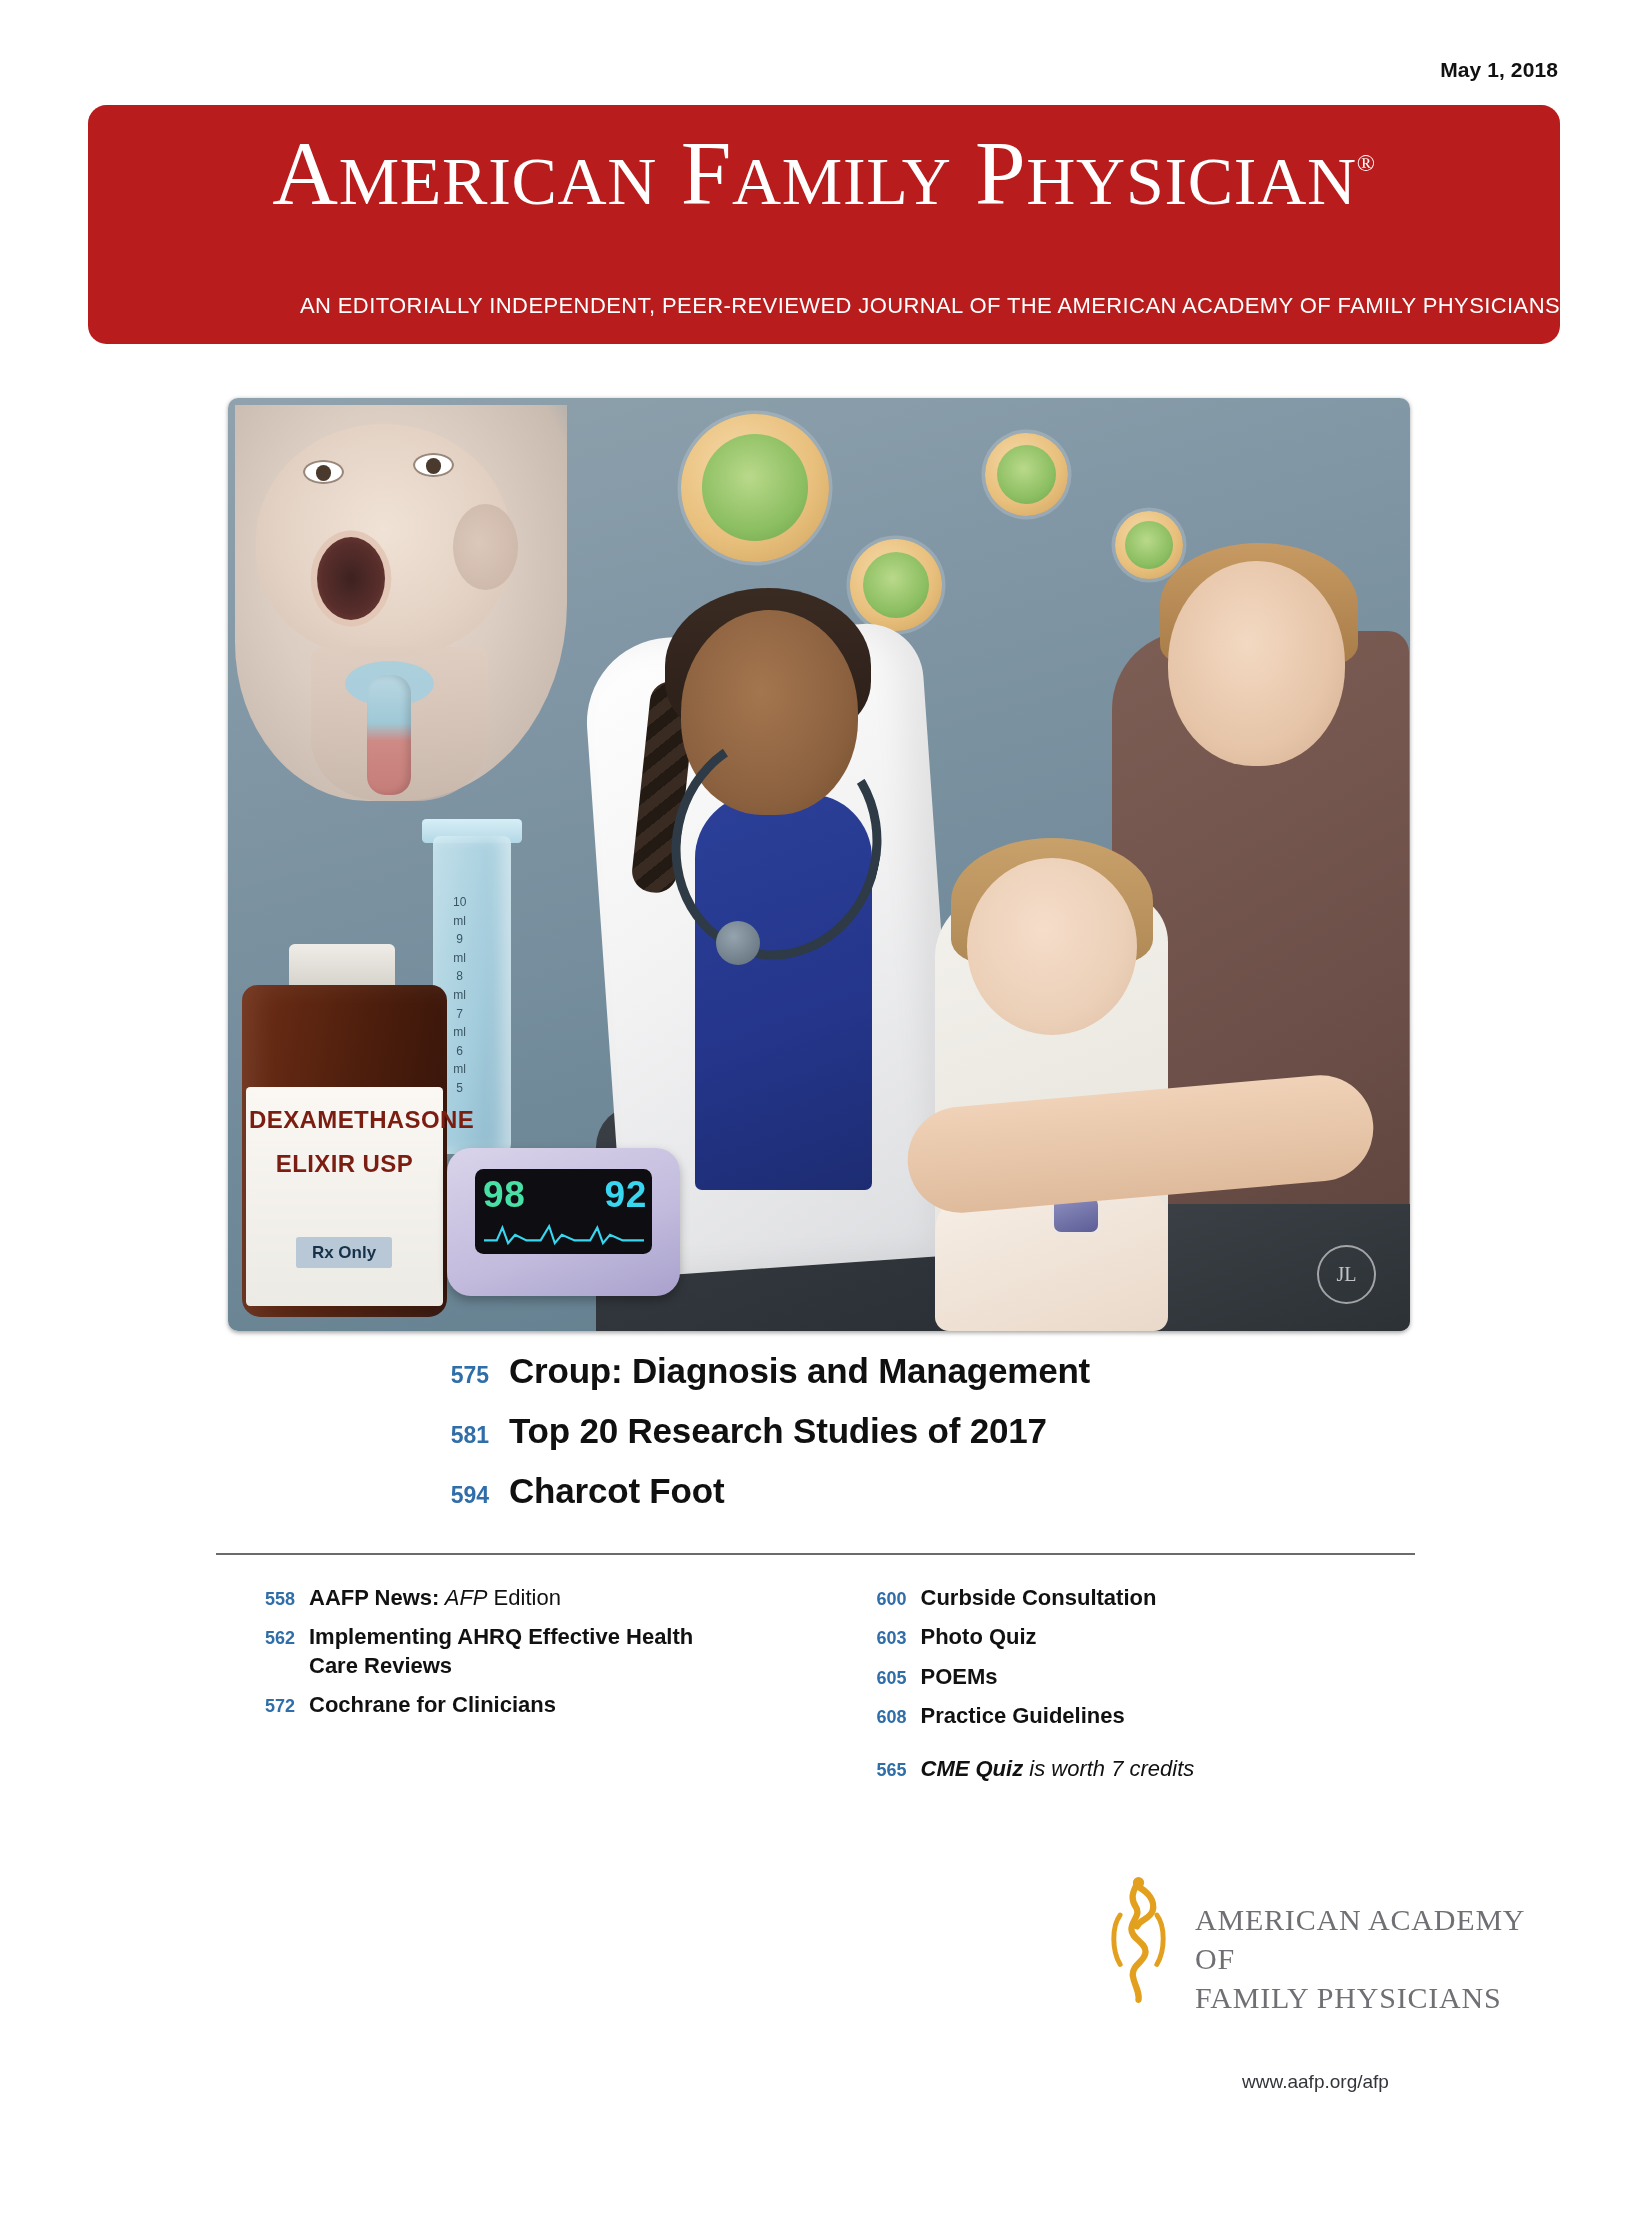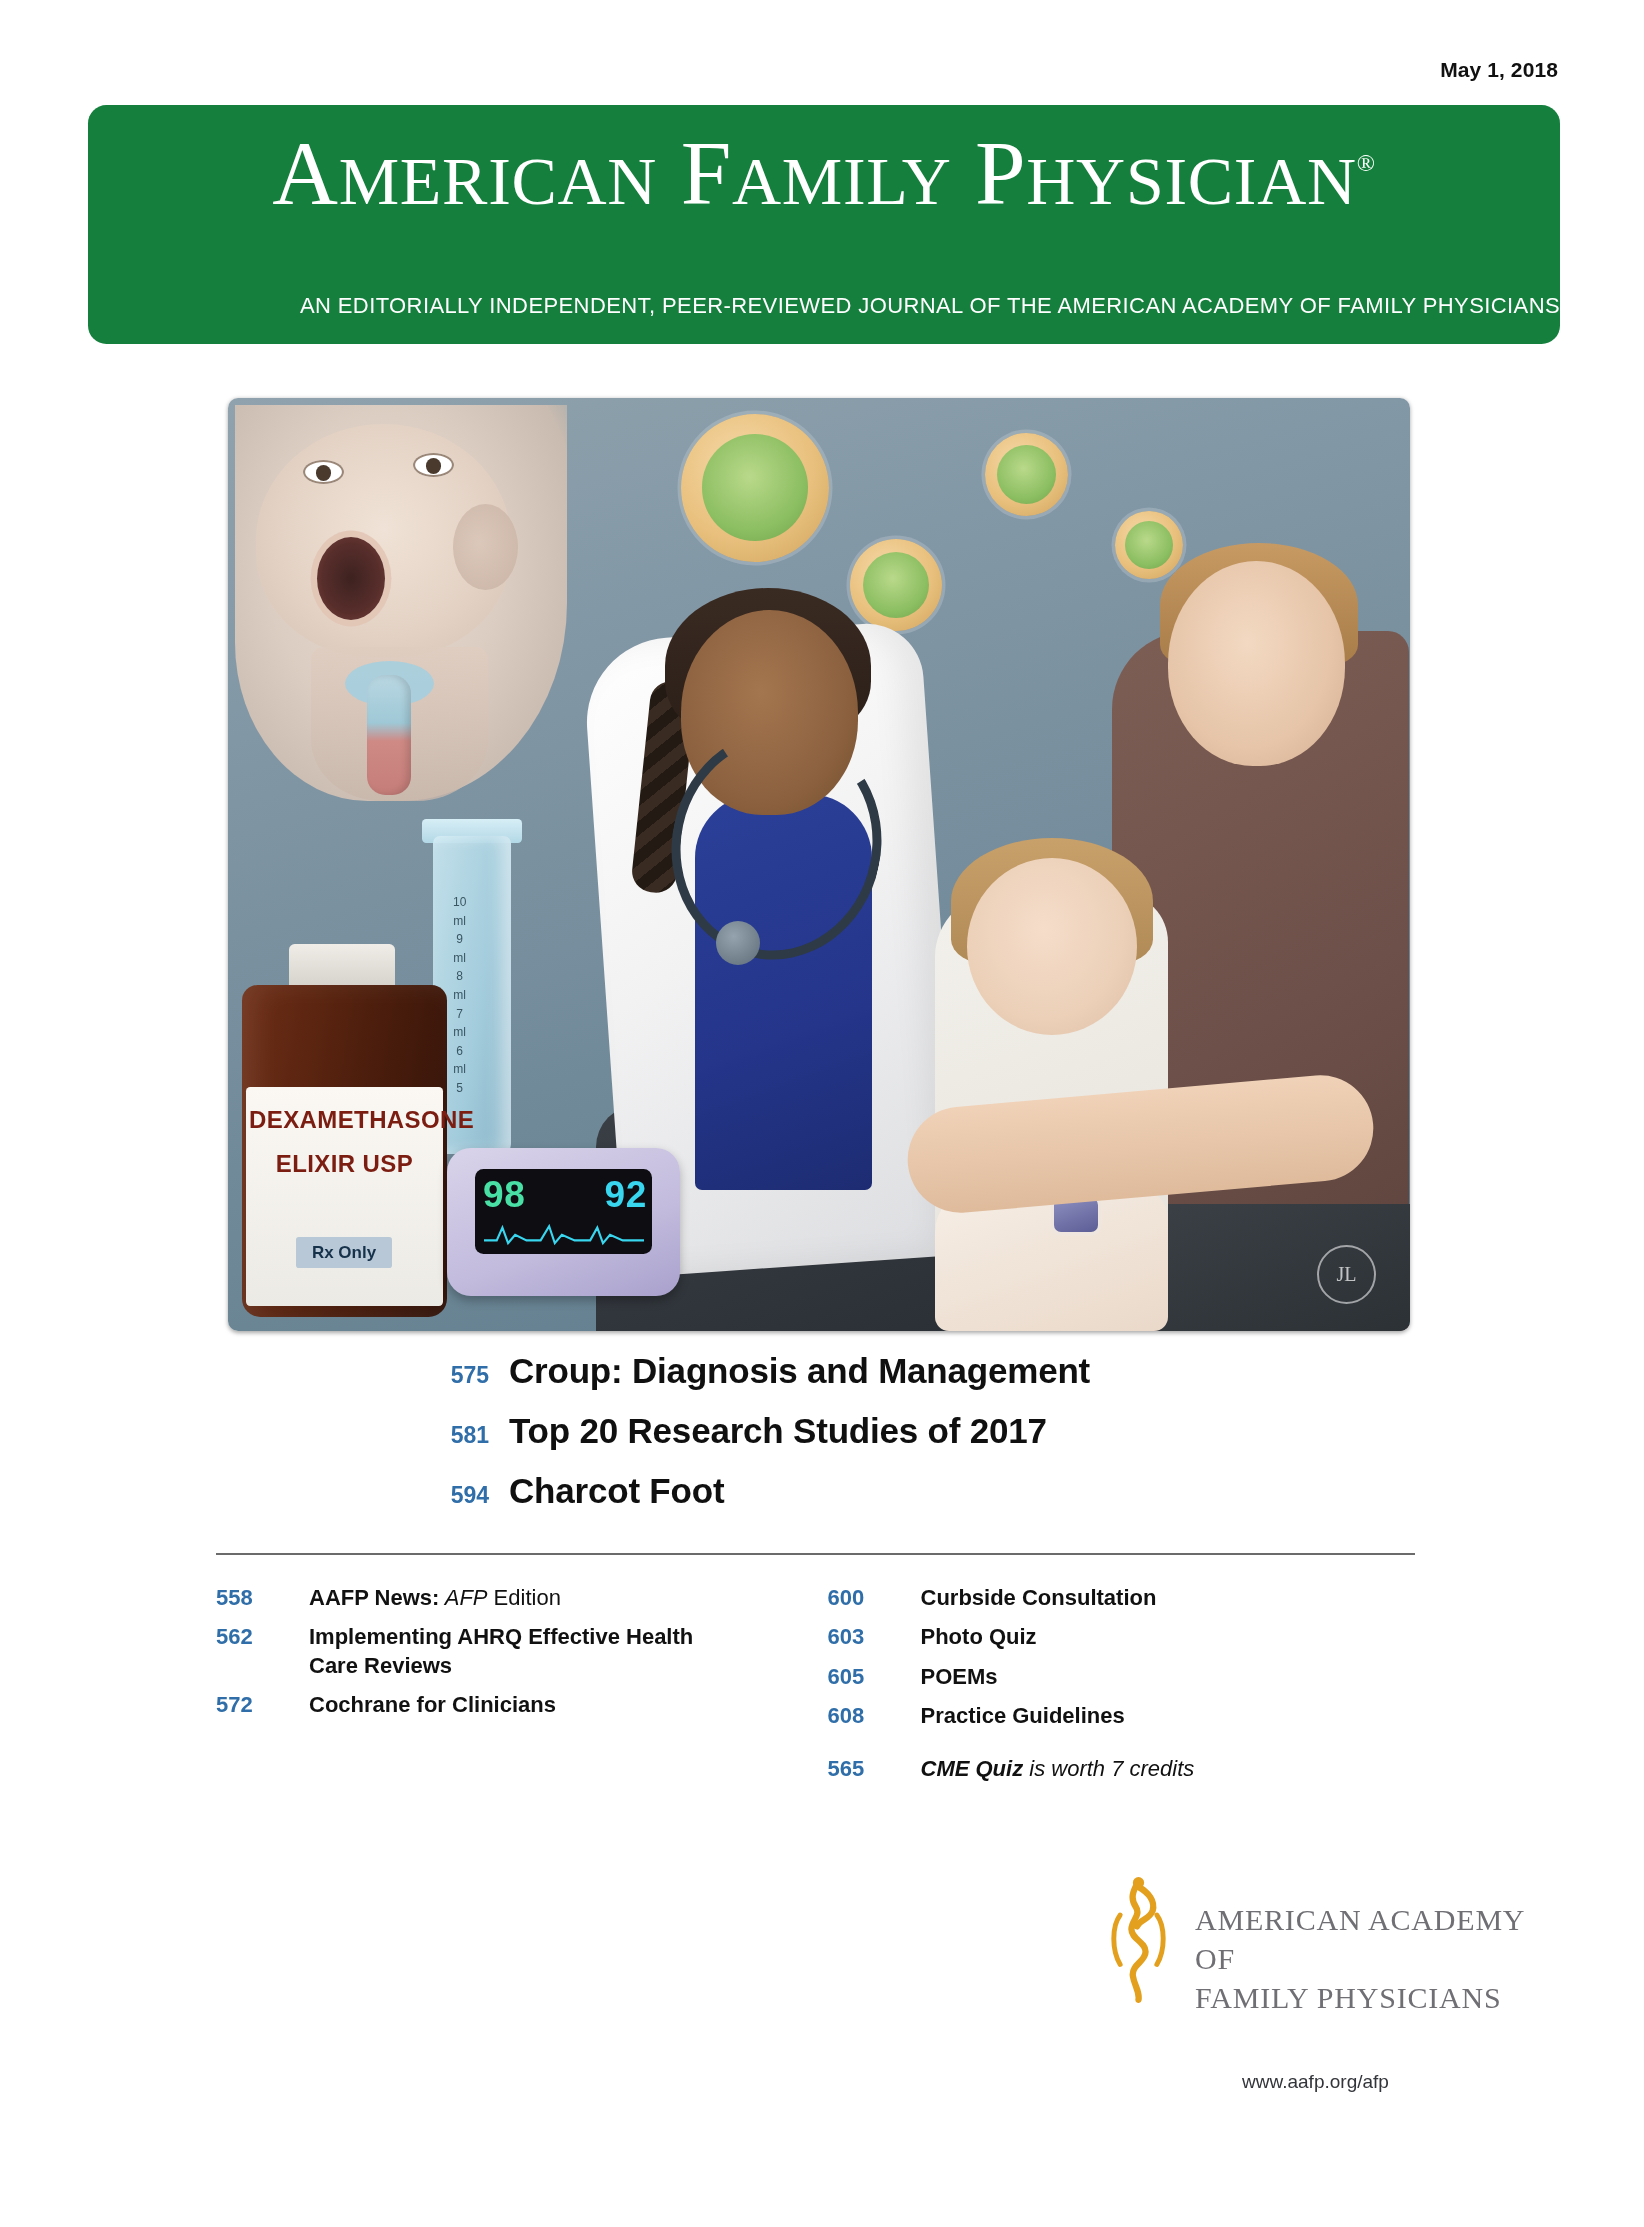--- a/index.html
+++ b/index.html
@@ -27,21 +27,21 @@
     color: #111;
   }
 
   
   .masthead {
     position: absolute;
     top: 105px;
     left: 88px;
     width: 1472px;
     height: 239px;
-    background: #15803d;
+    background: #b91c1c;
     border-radius: 18.4px;
     box-shadow: 0 0 0 0.7px #44soldier;
   }
   .masthead-title {
     position: absolute;
     top: 22.6px;
     left: 0;
     width: 100%;
     text-align: center;
     font-family: "Liberation Serif", serif;
@@ -418,24 +418,24 @@
   }
   .contents-col { width: 601px; }
   .contents-col.right { padding-left: 21px; }
   .toc-row {
     display: flex;
     align-items: baseline;
     margin-bottom: 11.3px;
   }
   .toc-page {
     width: 79px;
-    text-align: left;
+    text-align: right;
     padding-right: 14px;
     color: #2f6ea8;
-    font-size: 22px;
+    font-size: 18px;
     font-weight: bold;
     flex: none;
   }
   .toc-text {
     font-size: 22px;
     color: #111;
     line-height: 1.28;
   }
   .toc-text b { font-weight: bold; }
   .toc-text i { font-style: italic; }

